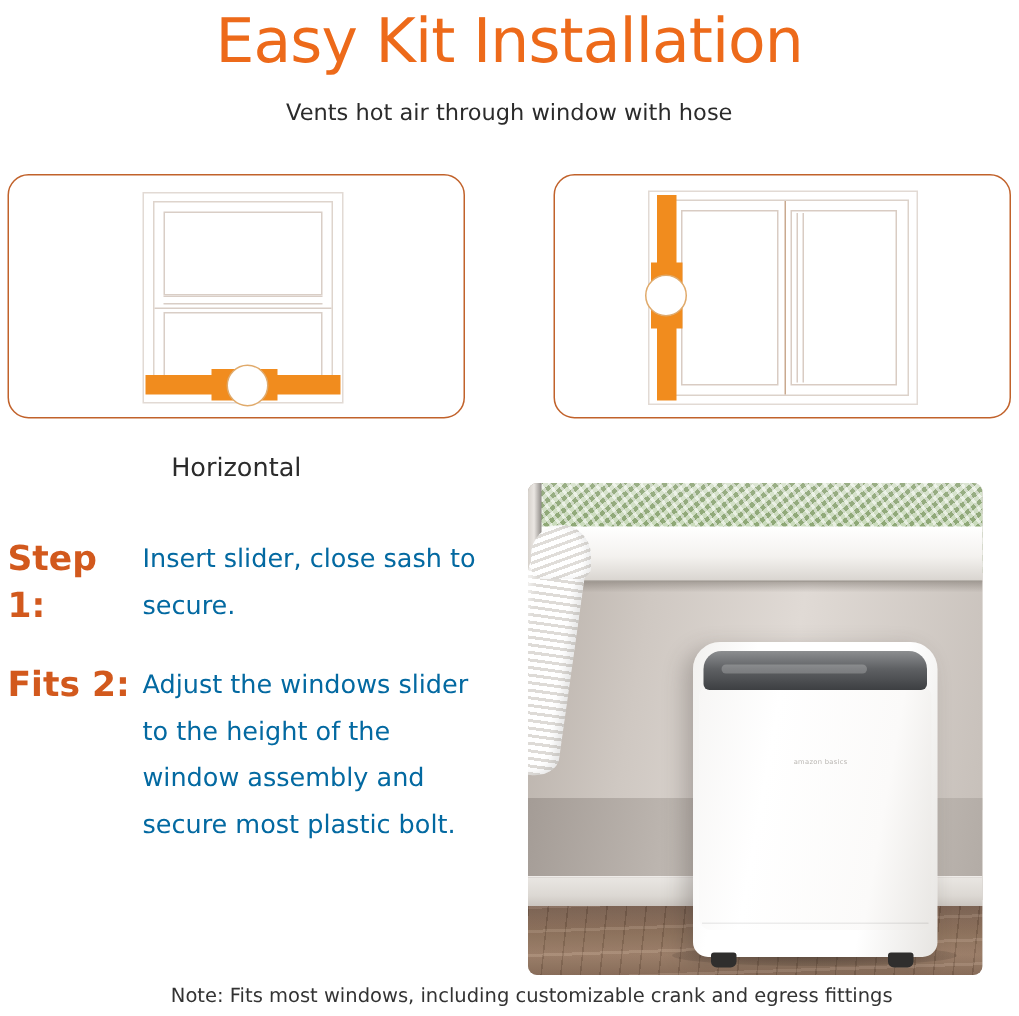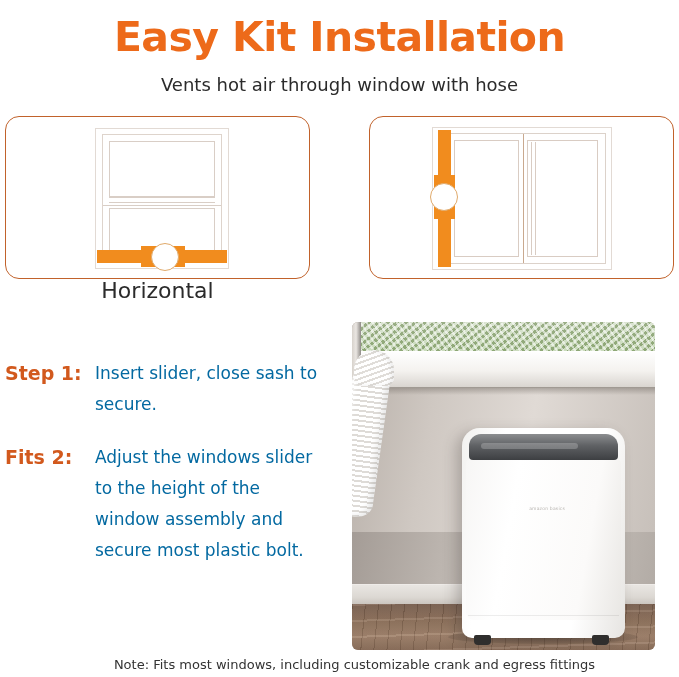--- a/index.html
+++ b/index.html
@@ -19,32 +19,32 @@
   
   .header {
     position: absolute;
     left: 0;
     top: 0;
     width: 679px;
     text-align: center;
   }
   .title {
     margin: 0;
-    padding-top: 12px;
+    padding-top: 2px;
     font-size: 41px;
     line-height: 50px;
-    font-weight: bold;
+    font-weight: normal;
     letter-spacing: -0.6px;
     color: #ED6A1A;
     font-family: "DejaVu Sans", sans-serif;
   }
   .subtitle {
     margin: 0;
     padding-top: 9px;
-    font-size: 18px;
+    font-size: 15px;
     line-height: 28px;
     font-weight: normal;
     color: #2b2b2b;
     font-family: "DejaVu Sans", sans-serif;
   }
 
   
   .diagram-row {
     position: absolute;
     top: 116px;
@@ -59,22 +59,22 @@
     border: 1.4px solid #C1622B;
     border-radius: 14px;
     background: #ffffff;
     box-sizing: border-box;
   }
   .card-horizontal { left: 5px; width: 305px; }
   .card-vertical   { left: 369px; width: 305px; }
 
   .diagram-label {
     position: absolute;
-    top: 164px;
-    font-size: 22px;
+    top: 185px;
+    font-size: 17px;
     line-height: 22px;
     color: #2b2b2b;
     text-align: center;
     font-family: "DejaVu Sans", sans-serif;
   }
   .label-horizontal { left: 5px; width: 305px; }
   .label-vertical   { left: 369px; width: 305px; }
 
   
   .hwin {
@@ -238,21 +238,21 @@
   .step {
     position: relative;
     display: block;
     margin-bottom: 22px;
   }
   .step-label {
     position: absolute;
     left: 5px;
     top: 0;
     width: 84px;
-    font-size: 19px;
+    font-size: 23px;
     line-height: 31px;
     font-weight: bold;
     color: #D2591D;
     font-family: "DejaVu Sans", sans-serif;
   }
   .step-text {
     margin: 0;
     padding-left: 95px;
     padding-right: 12px;
     font-size: 17px;

